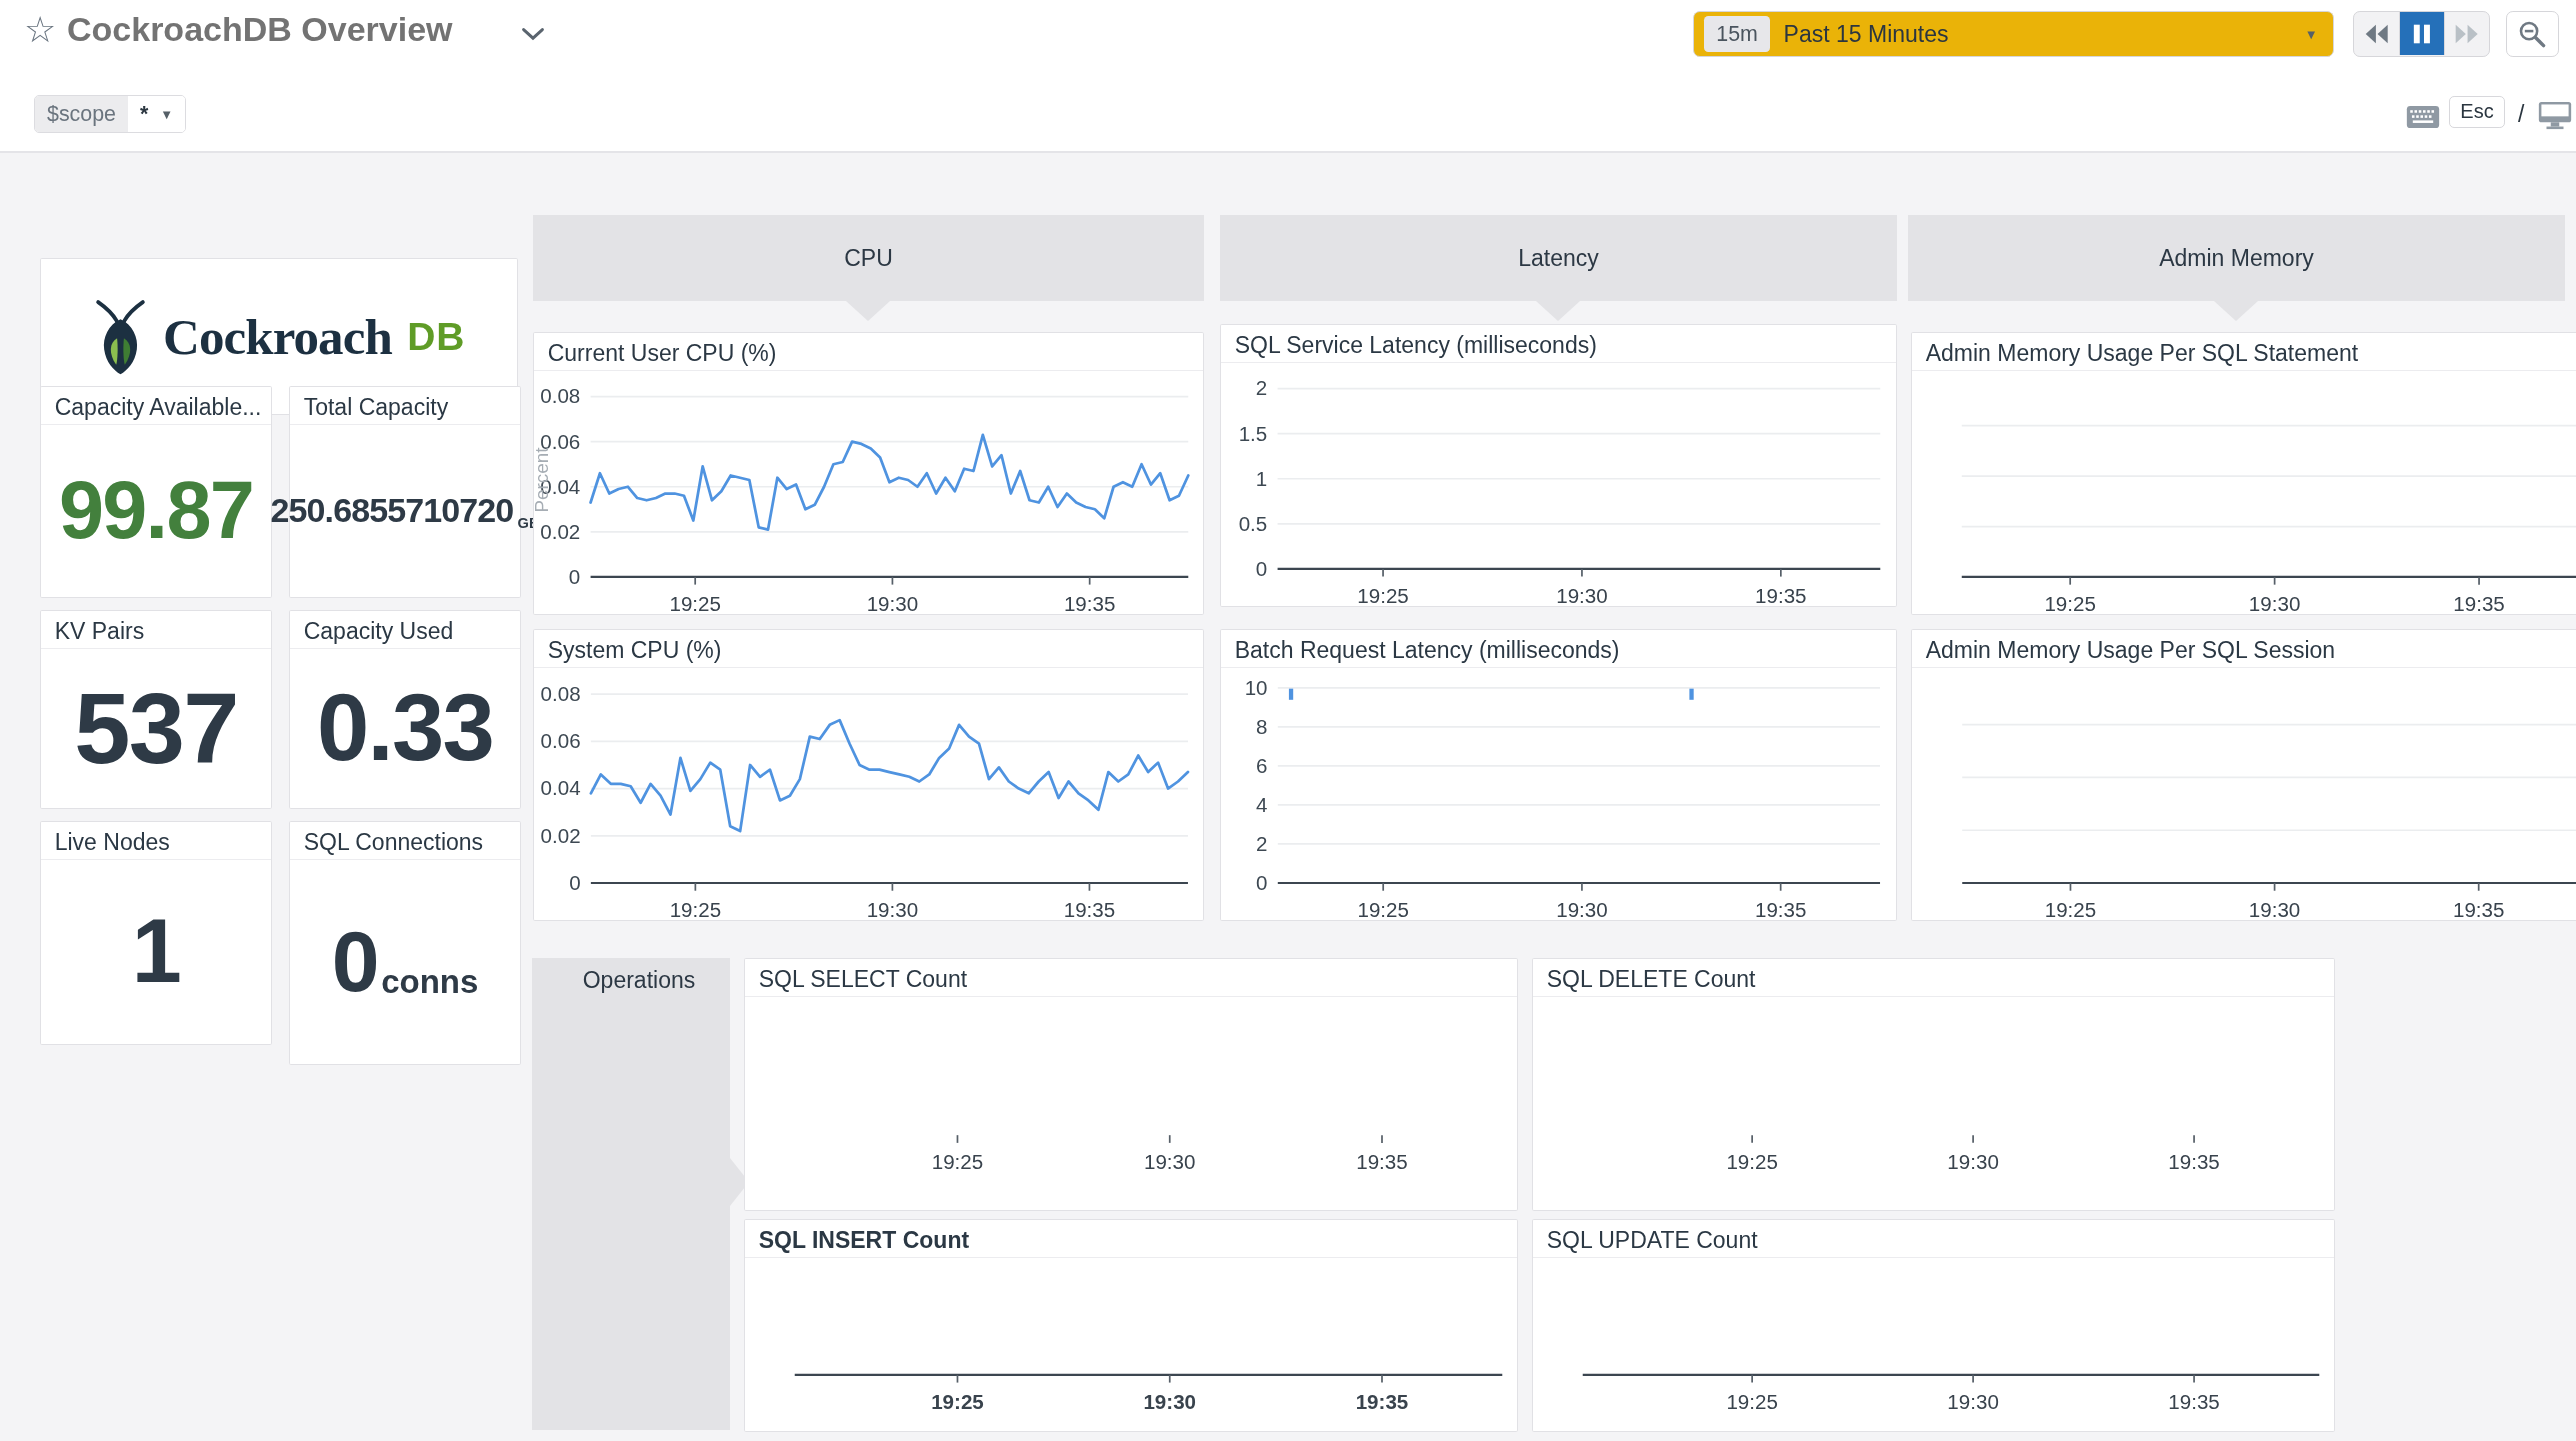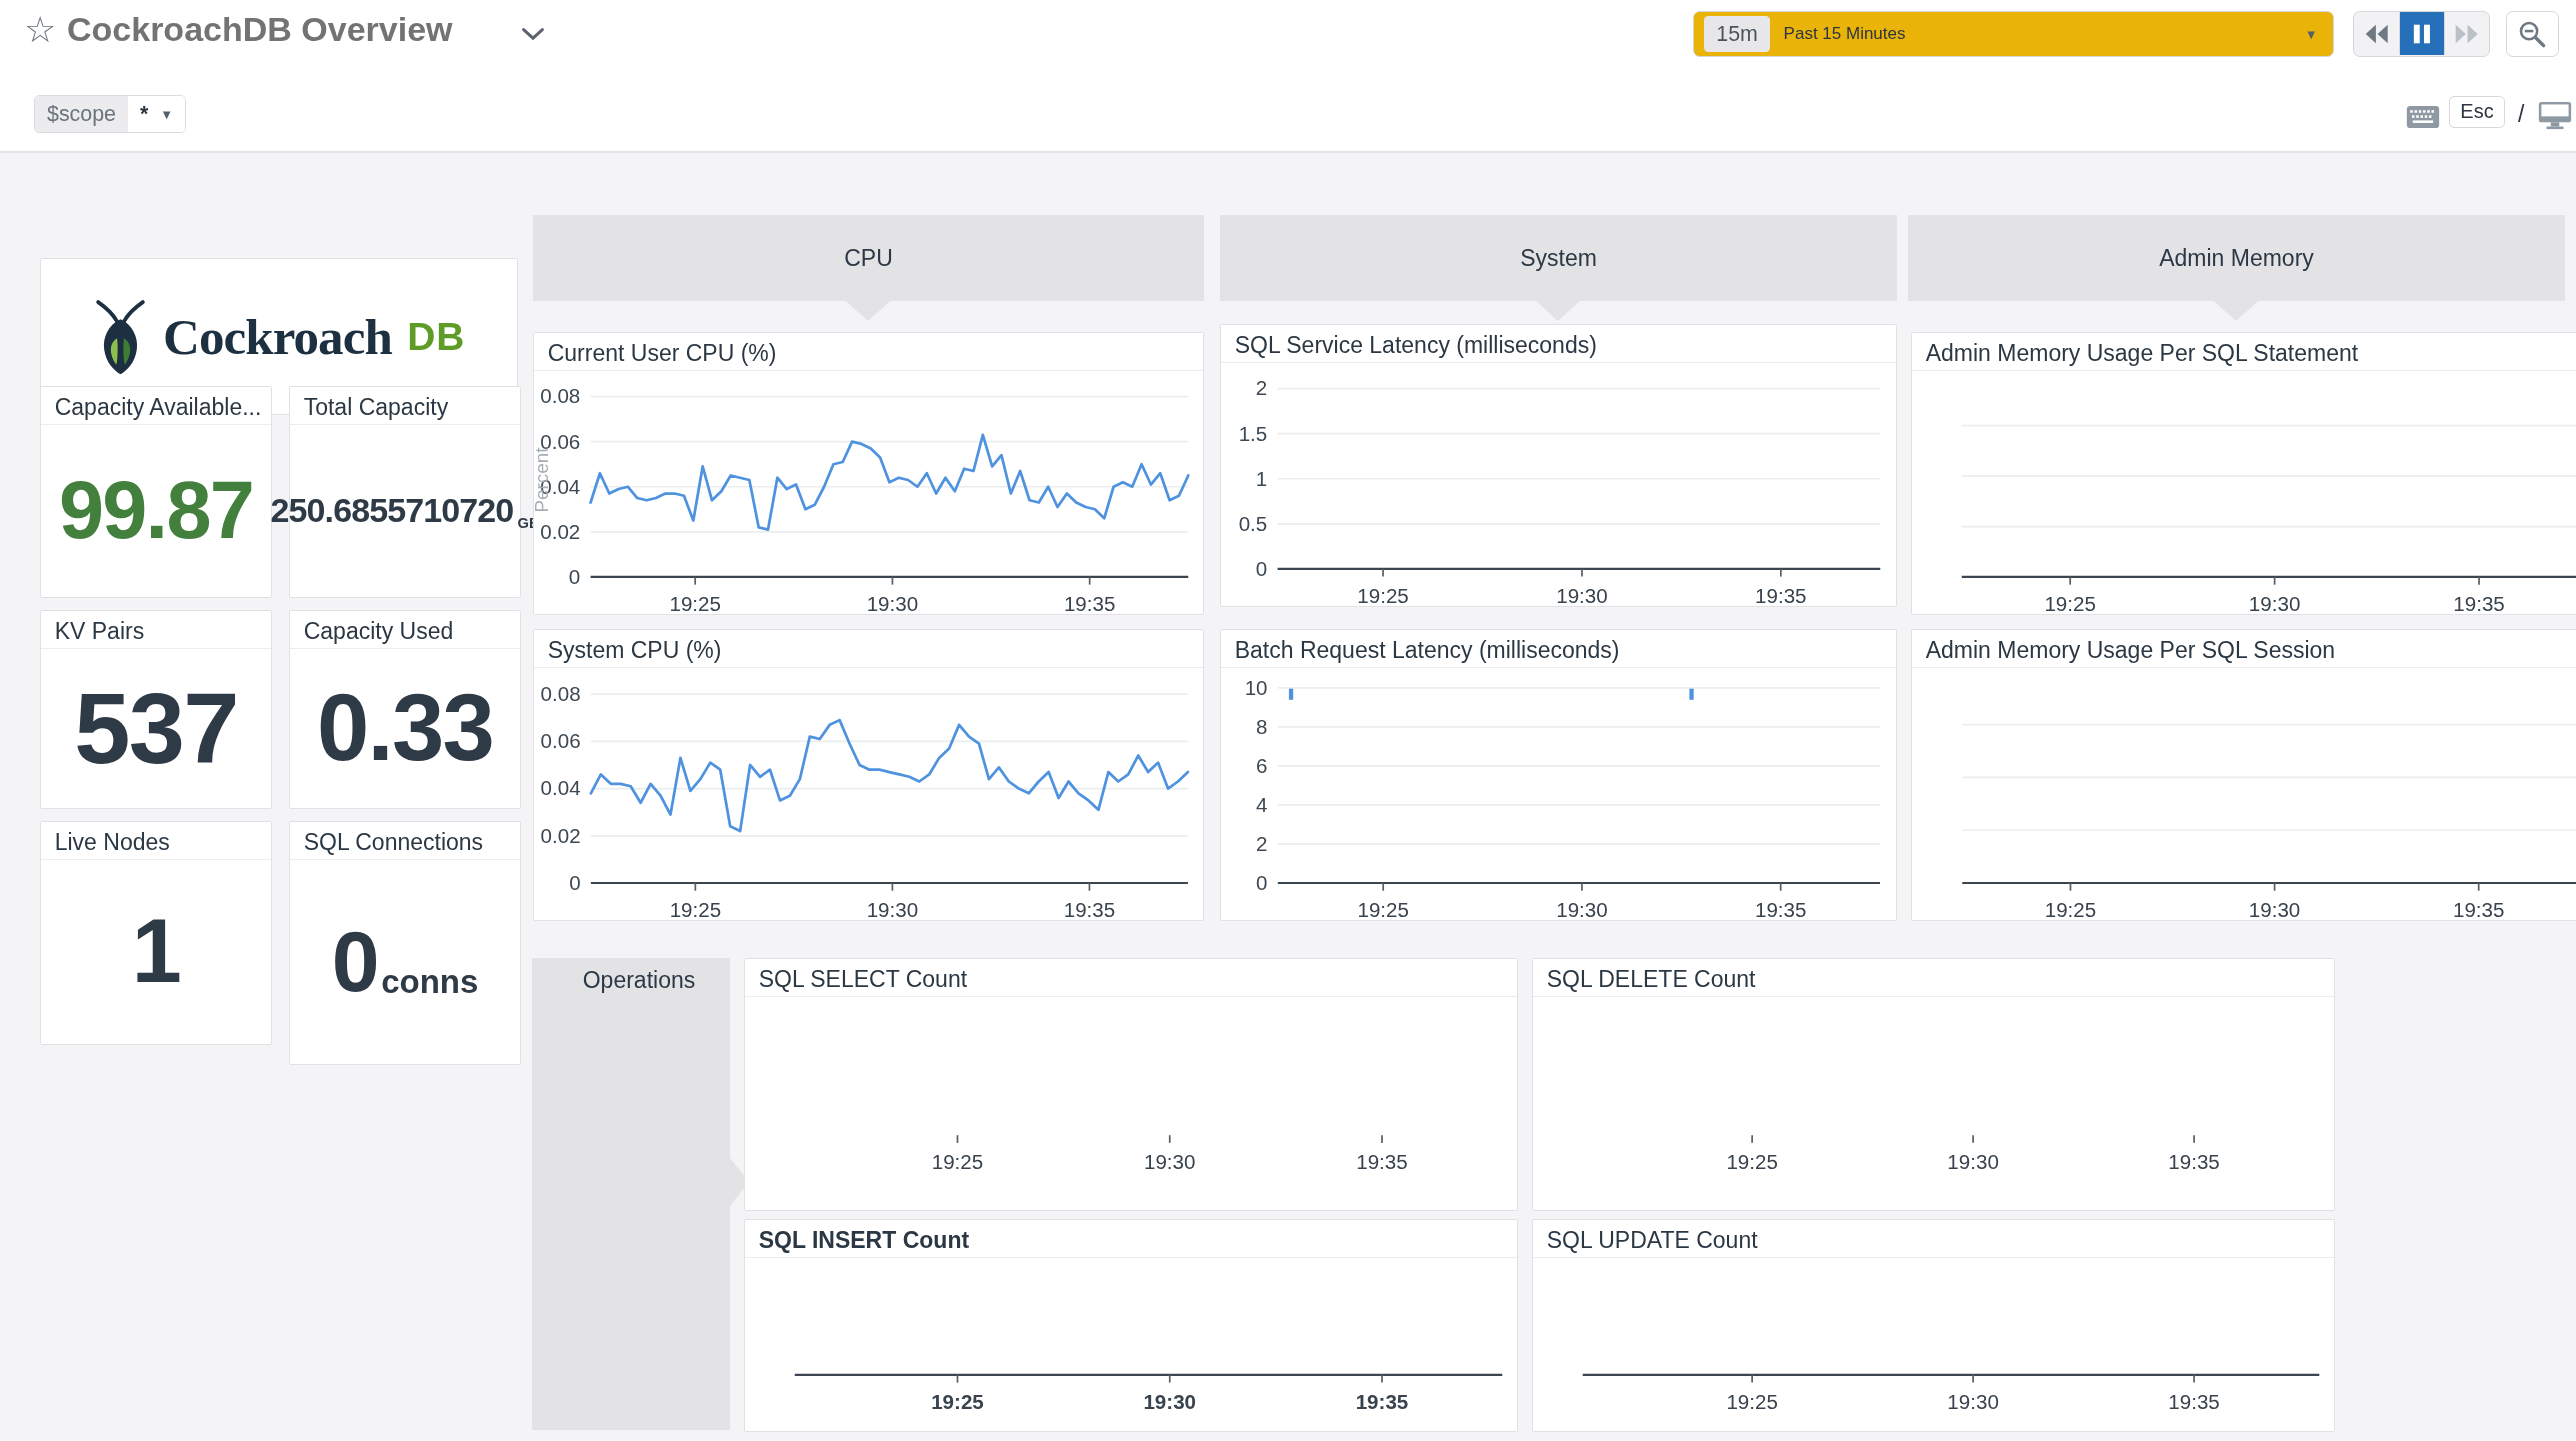--- a/index.html
+++ b/index.html
@@ -5,21 +5,21 @@
   * { margin:0; padding:0; box-sizing:border-box; }
   html,body { width:2576px; height:1441px; overflow:hidden; background:#f4f4f6;
     font-family:"Liberation Sans", sans-serif; color:#2c3844; }
   .abs { position:absolute; }
   .topbar { position:absolute; left:0; top:0; width:2576px; height:151px; background:#ffffff; }
   .hdr-divider { position:absolute; left:0; top:151px; width:2576px; height:1.7px; background:#e4e4e8; }
   .dash-title { font-size:34px; font-weight:700; color:#737373; white-space:nowrap; }
   .star { font-size:36px; color:#6a7580; line-height:1; }
   .time-picker { background:#eab308; border:1.7px solid #d6d6da; border-radius:6.9px; display:flex; align-items:center; }
   .time-badge { background:#e7e7ea; border-radius:4.3px; font-size:21.4px; color:#4a545e; padding:5.1px 12px; margin:0 13.7px 0 10.3px; }
-  .time-label { font-size:17px; color:#2b3640; flex:1; }
+  .time-label { font-size:23px; color:#2b3640; flex:1; }
   .caret { font-size:13px; color:#566068; margin-right:15.4px; }
   .btn-group { background:#f2f2f4; border:1.7px solid #d6d6da; border-radius:6.9px; display:flex; overflow:hidden; }
   .pg-btn { width:45px; height:43px; display:flex; align-items:center; justify-content:center; }
   .pg-btn + .pg-btn { border-left:1.7px solid #d9d9dd; }
   .pg-active { background:#2570b9; }
   .sq-btn { background:#fff; border:1.7px solid #d6d6da; border-radius:6.9px; display:flex; align-items:center; justify-content:center; }
   .scope { display:flex; border:1.7px solid #dcdce0; border-radius:5.1px; overflow:hidden; height:38px; }
   .scope-key { background:#ececee; color:#6a747e; font-size:21.4px; padding:6px 12px; }
   .scope-val { background:#fff; color:#2b3640; font-size:21.4px; font-weight:700; padding:6px 12px; display:flex; gap:12px; align-items:center; }
   .esc-badge { background:#fff; border:1.7px solid #d8d8dc; border-radius:5.1px; font-size:20px; color:#2b3640;
@@ -171,21 +171,21 @@
 <div class="card" style="left:289px; top:821px; width:232px; height:244px;">
   <div class="card-title">SQL Connections</div>
   <div class="stat-val" style="font-size:86px;">
     <span>0</span>
     <span class="unit" style="font-size:33px; margin:41px 0 0 3.4px;">conns</span>
   </div>
 </div>
 
 <div class="group-hd" style="left:533px; top:215px; width:671px;">CPU</div>
 <div class="tail-down" style="left:846px; top:301px;"></div>
-<div class="group-hd" style="left:1220px; top:215px; width:677px;">System</div>
+<div class="group-hd" style="left:1220px; top:215px; width:677px;">Latency</div>
 <div class="tail-down" style="left:1536px; top:301px;"></div>
 <div class="group-hd" style="left:1908px; top:215px; width:657px;">Admin Memory</div>
 <div class="tail-down" style="left:2214px; top:301px;"></div>
 
 <div class="ops-strip" style="left:532px; top:958px; width:198px; height:472px;">
   <div class="ops-label">Operations</div>
 </div>
 <div class="tail-right" style="left:730px; top:1158px;"></div>
 
 <div class="card" style="left:533px; top:332px; width:671px; height:283px;">

